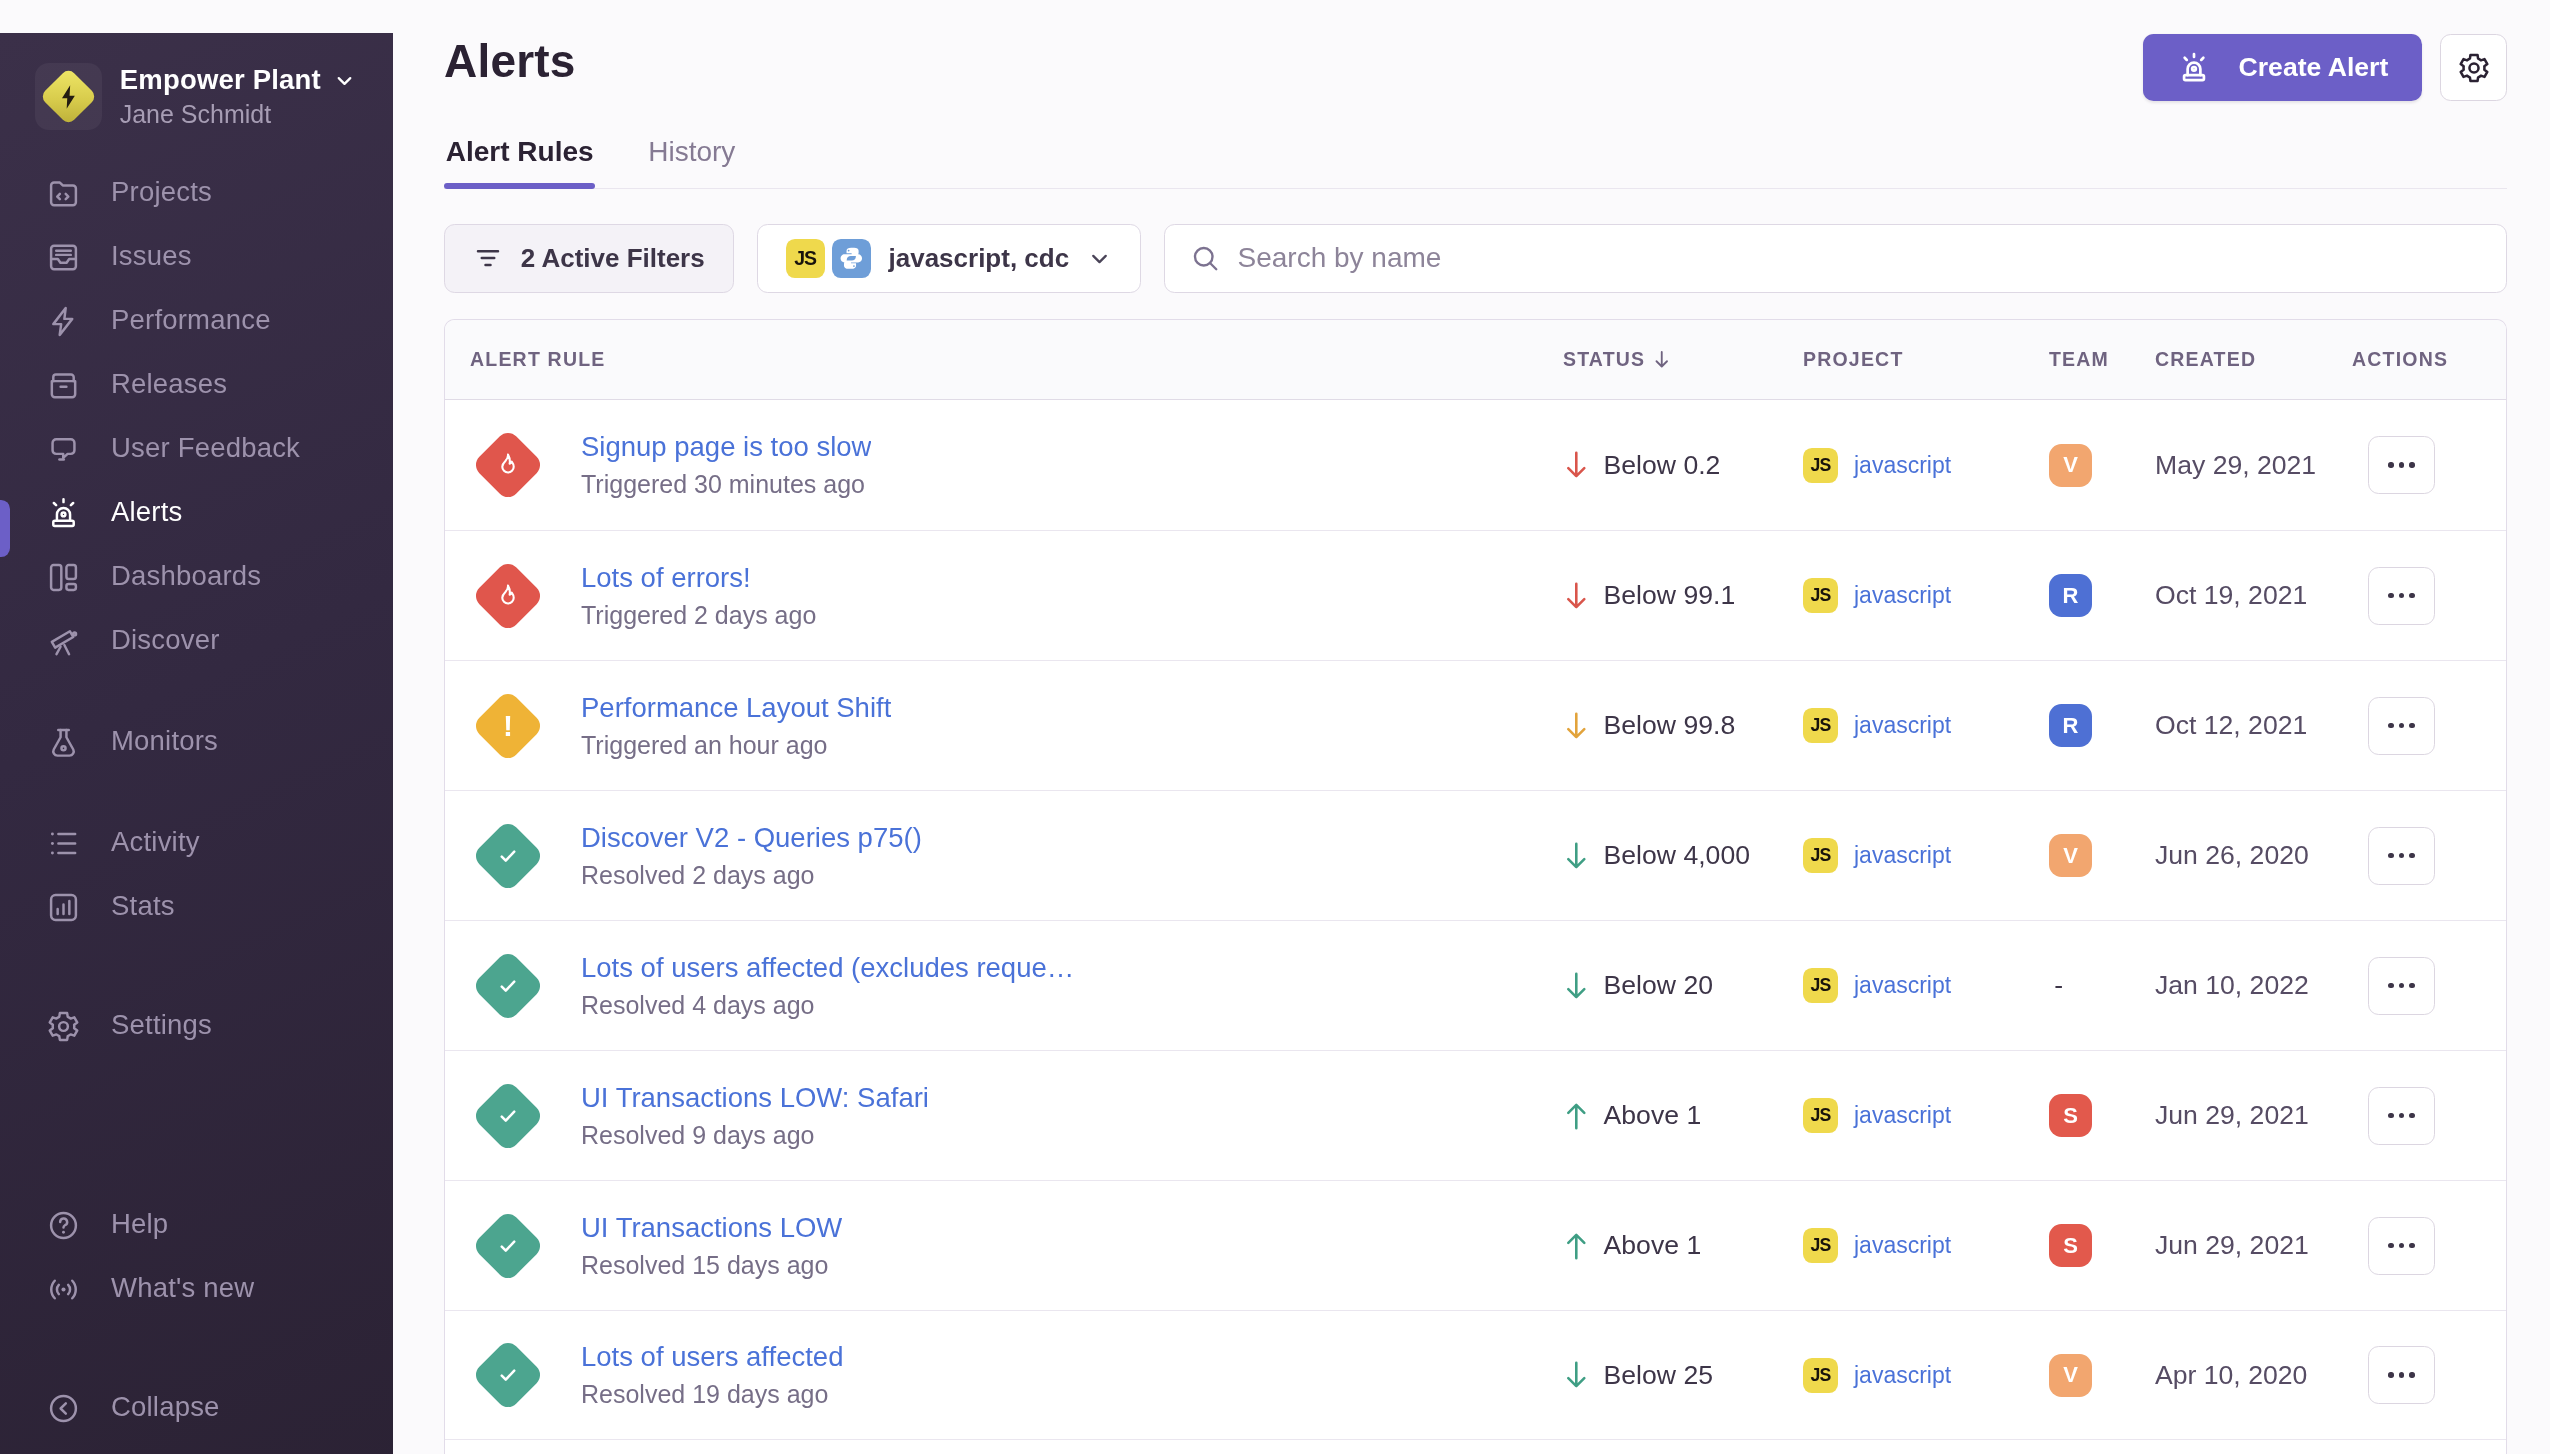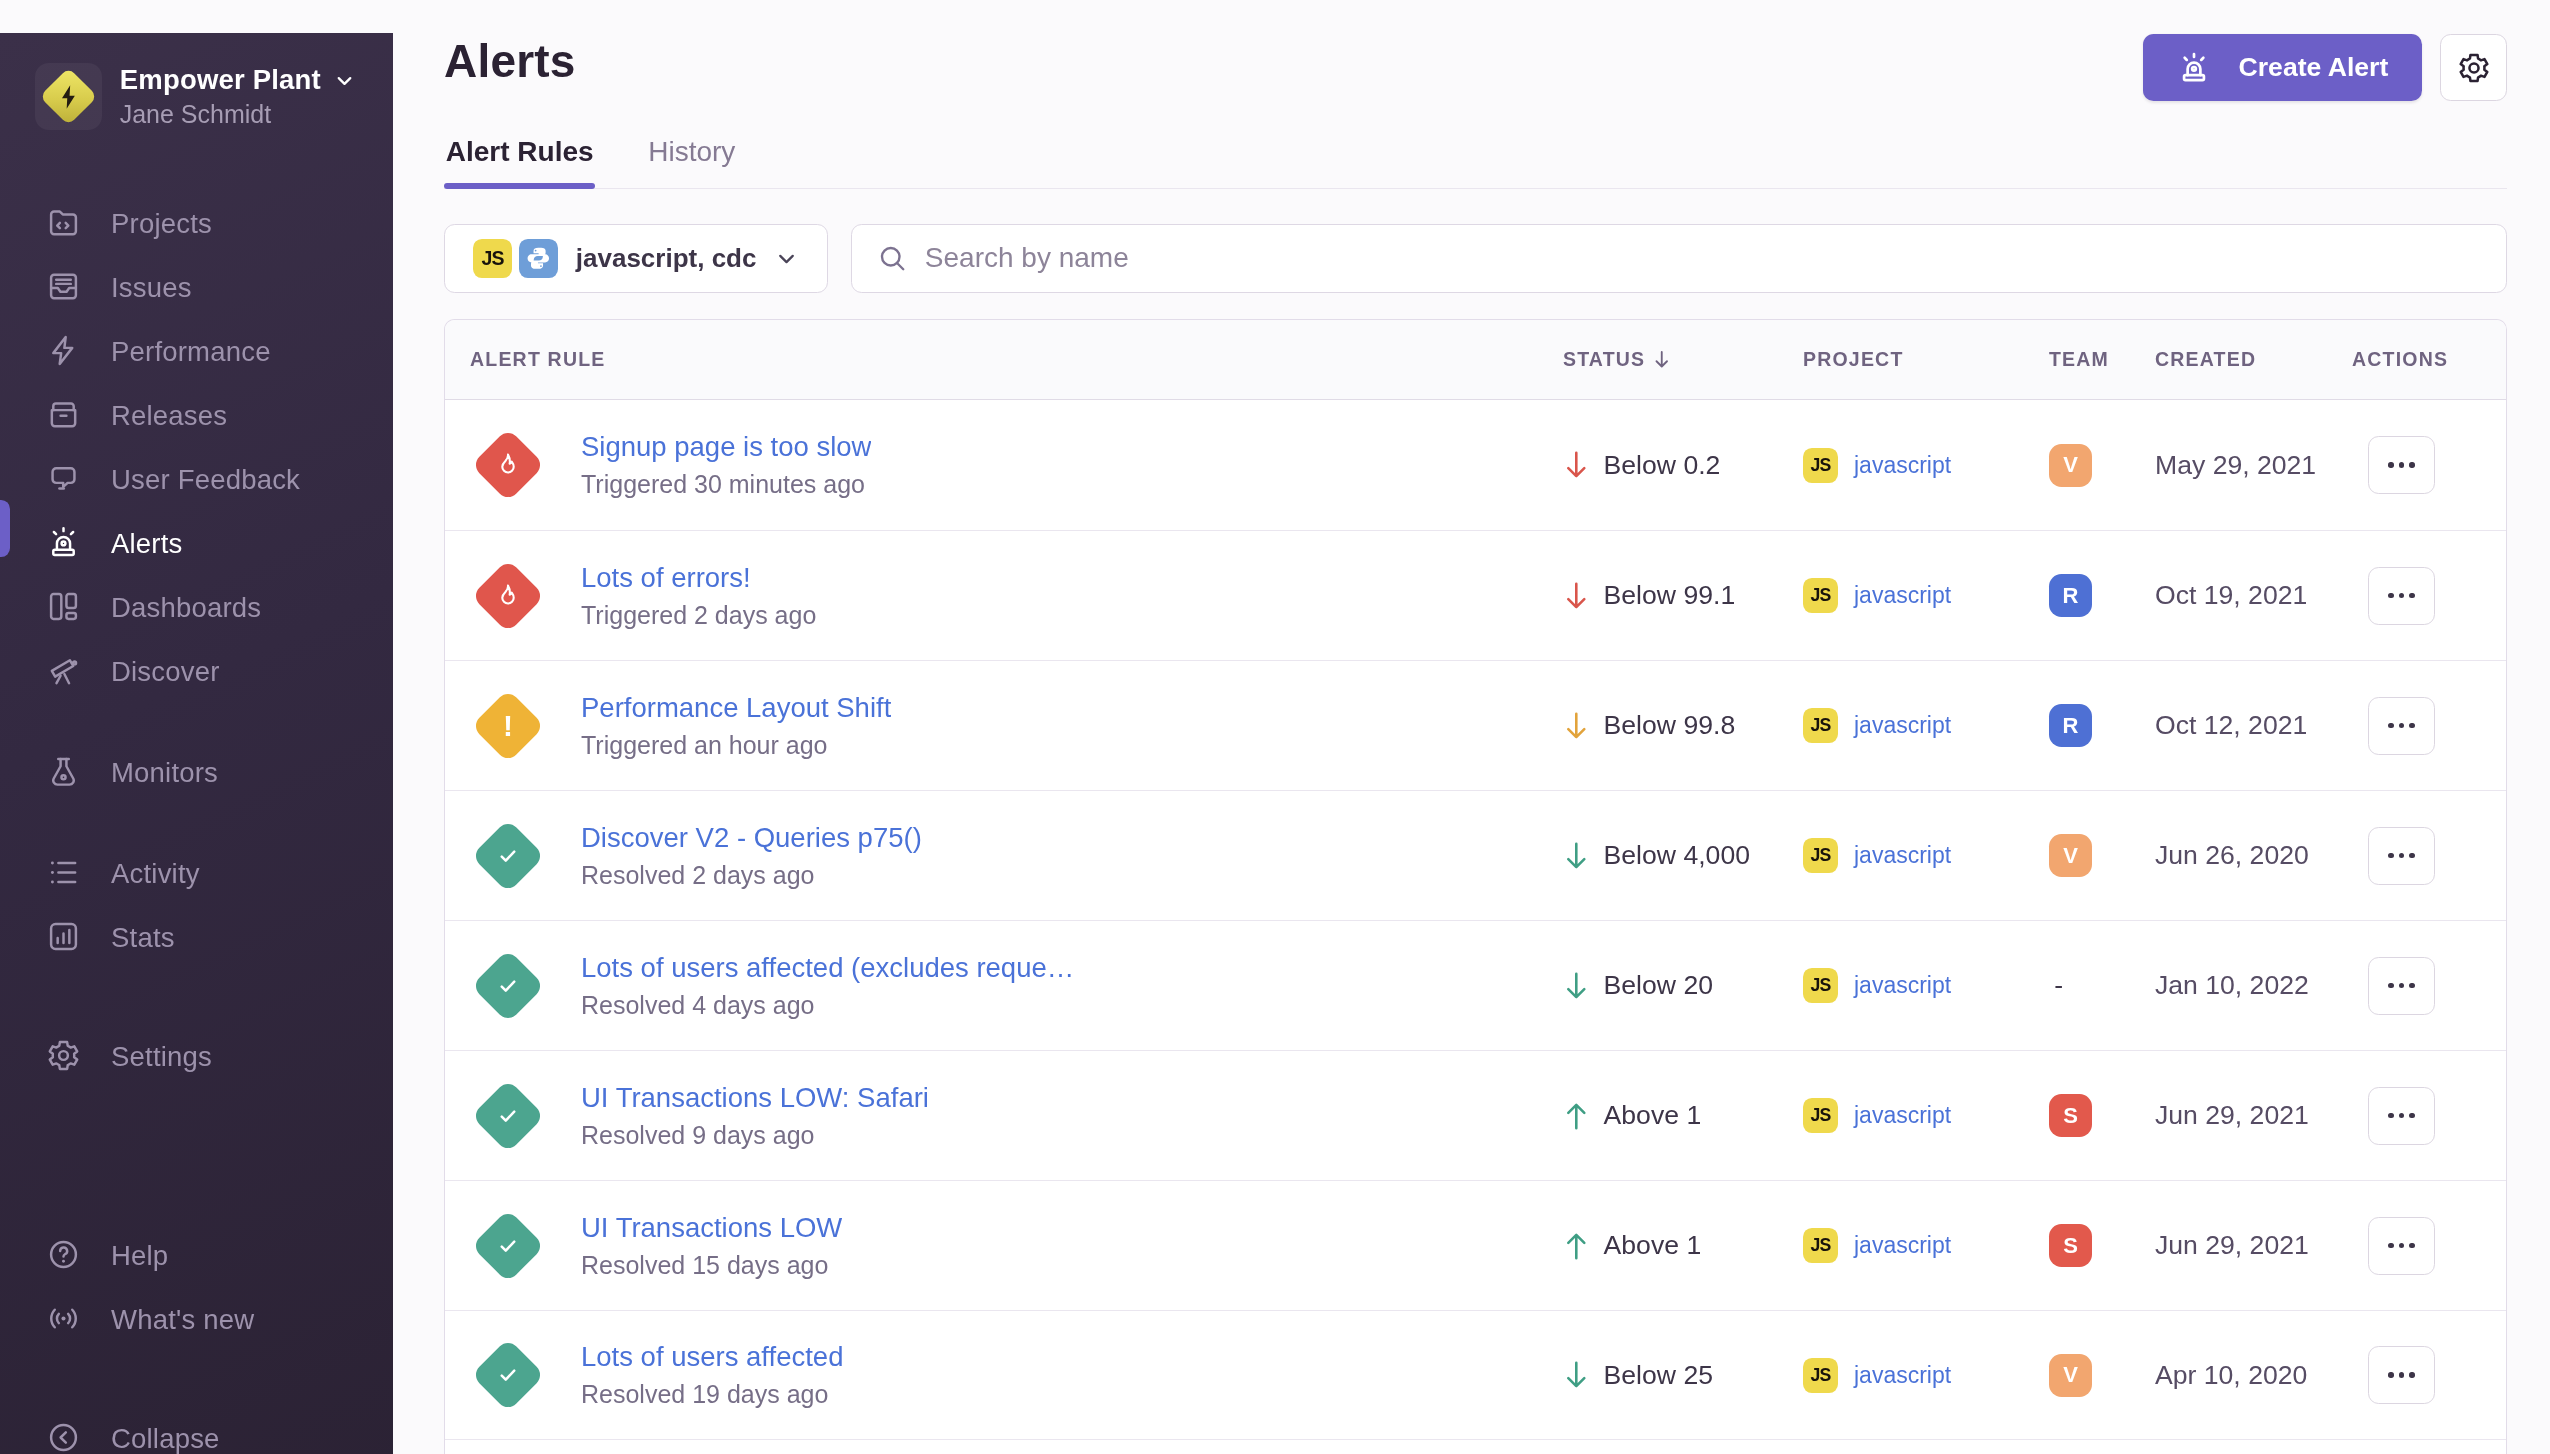--- a/index.html
+++ b/index.html
@@ -19,21 +19,21 @@
   .org{display:flex;align-items:center;gap:17.7px;padding:30px 25px 26.6px 35px;cursor:pointer;}
   .org-logo{width:67px;height:67px;border-radius:14px;background:rgba(255,255,255,.05);position:relative;display:flex;align-items:center;justify-content:center;}
   .logo-diamond{width:41px;height:41px;border-radius:8px;transform:rotate(45deg);background:linear-gradient(135deg,#EFE768 0%,#D8CC4C 55%,#BBAE38 100%);position:absolute;}
   .logo-bolt{position:relative;z-index:1;}
   .org-text{display:flex;flex-direction:column;gap:3.5px;}
   .org-name-row{display:flex;align-items:center;gap:12.4px;}
   .org-name{color:#fff;font-size:27.5px;font-weight:700;letter-spacing:0.2px;}
   .user-name{color:#A79DB4;font-size:25px;}
   nav{display:flex;flex-direction:column;}
   #nav-main{margin-top:19.5px;}
-  .nav-item{display:flex;align-items:flex-end;height:64px;padding-left:46px;gap:30px;color:var(--nav);text-decoration:none;position:relative;cursor:pointer;}
+  .nav-item{display:flex;align-items:flex-start;height:64px;padding-left:46px;gap:30px;color:var(--nav);text-decoration:none;position:relative;cursor:pointer;}
   .nav-item .nav-icon{width:35px;height:35px;display:flex;align-items:center;justify-content:center;}
   .nav-item .nav-icon svg{width:35px;height:35px;}
   .nav-label{font-size:27.5px;letter-spacing:0.2px;}
   .nav-item.active{color:var(--nav-active);}
   .nav-item.active::before{content:"";position:absolute;left:0;top:3.5px;width:9.7px;height:57px;background:var(--accent);border-radius:0 8.9px 8.9px 0;}
   .nav-item.gap-lg{margin-top:37px;}
   .nav-item.gap-xl{margin-top:55px;}
   .sidebar-spacer{flex:1;}
   #nav-footer{padding-bottom:32px;}
 
@@ -281,20 +281,26 @@
       </button>
     </div>
   </div>
 
   <div class="tabs">
     <div class="tab active">Alert Rules</div>
     <div class="tab">History</div>
   </div>
 
   <div class="filter-bar">
+    <button class="chip-btn">
+      <svg width="30" height="30" viewBox="0 0 24 24" fill="none" stroke="#3D3548" stroke-width="2" stroke-linecap="round">
+          <path d="M4 6.5h16M7 12h10M10 17.5h4"></path>
+        </svg>
+      <span>2 Active Filters</span>
+    </button>
     <button class="chip-btn proj-btn">
       <span class="badge js-badge">JS</span>
       <span class="badge py-badge">
         <svg width="26.6" height="26.6" viewBox="0 0 24 24" fill="#fff">
             <path d="M11.9 2.5c-2.6 0-4.2.9-4.2 2.8v2.2h4.6v.8H5.9c-2 0-3.6 1.5-3.6 3.7s1.6 3.7 3.6 3.7h2V13.4c0-1.9 1.6-3.4 3.6-3.4h4.2c1.6 0 2.9-1.3 2.9-2.9V5.3c0-1.9-1.6-2.8-4-2.8h-2.7zM9.6 4.2a.8.8 0 1 1 0 1.6.8.8 0 0 1 0-1.6z"></path>
             <path d="M12.1 21.5c2.6 0 4.2-.9 4.2-2.8v-2.2h-4.6v-.8h6.4c2 0 3.6-1.5 3.6-3.7s-1.6-3.7-3.6-3.7h-2v2.3c0 1.9-1.6 3.4-3.6 3.4H8.3c-1.6 0-2.9 1.3-2.9 2.9v1.8c0 1.9 1.6 2.8 4 2.8h2.7zm2.3-1.7a.8.8 0 1 1 0-1.6.8.8 0 0 1 0 1.6z"></path>
           </svg>
       </span>
       <span>javascript, cdc</span>
       <svg width="25" height="25" viewBox="0 0 24 24" fill="none" stroke="#4A4458" stroke-width="2.2" stroke-linecap="round" stroke-linejoin="round">

